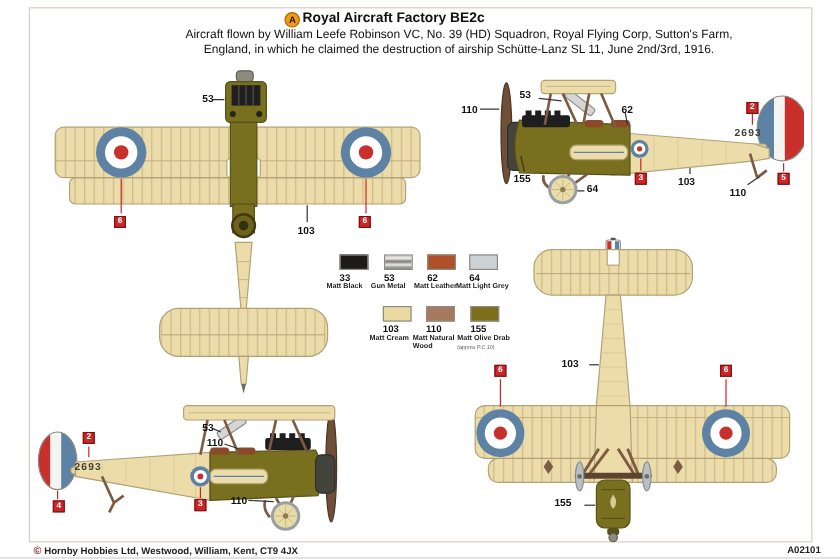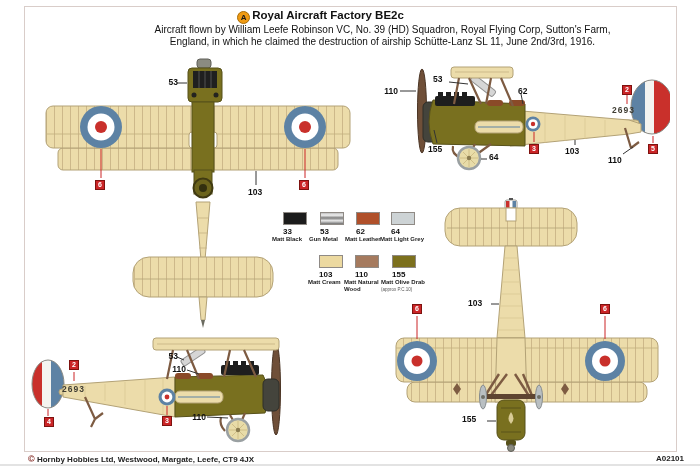--- a/index.html
+++ b/index.html
@@ -295,16 +295,16 @@
 </div>
 <div class="paint" style="left:392px;top:255px;">
   <div class="sw" style="background: rgb(124, 112, 29);"></div>
   <div class="pc">155</div>
   <div class="pn">Matt Olive Drab</div>
   <div class="pnote">(approx P.C.10)</div>
 </div>
 
 <div class="foot foot-left">
   <span class="csym">©</span>
-  <span>Hornby Hobbies Ltd, Westwood, Margate, Leefe, CT9 4JX</span>
+  <span>Hornby Hobbies Ltd, Westwood, William, Kent, CT9 4JX</span>
 </div>
 <div class="foot foot-right">A02101</div>
 <div class="page-edge"></div>
 
 </body></html>

